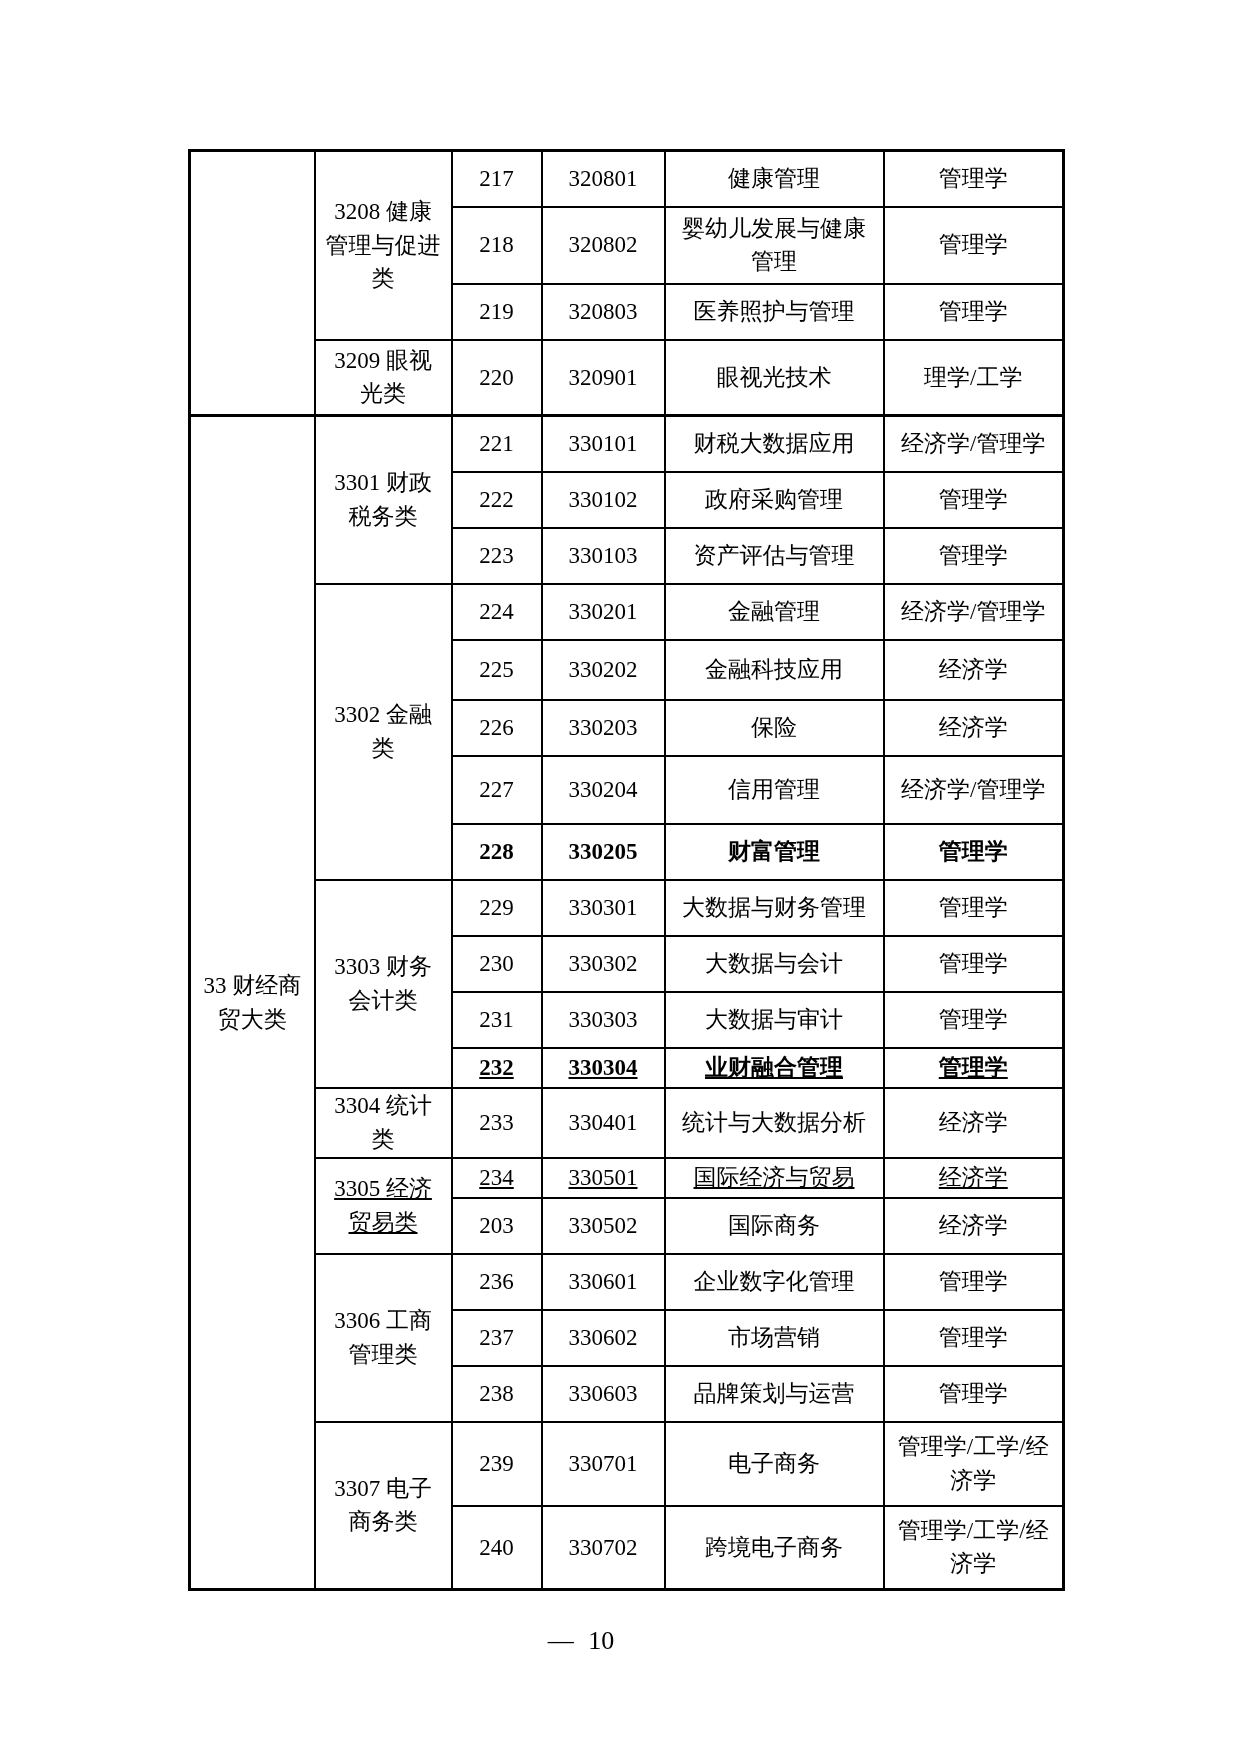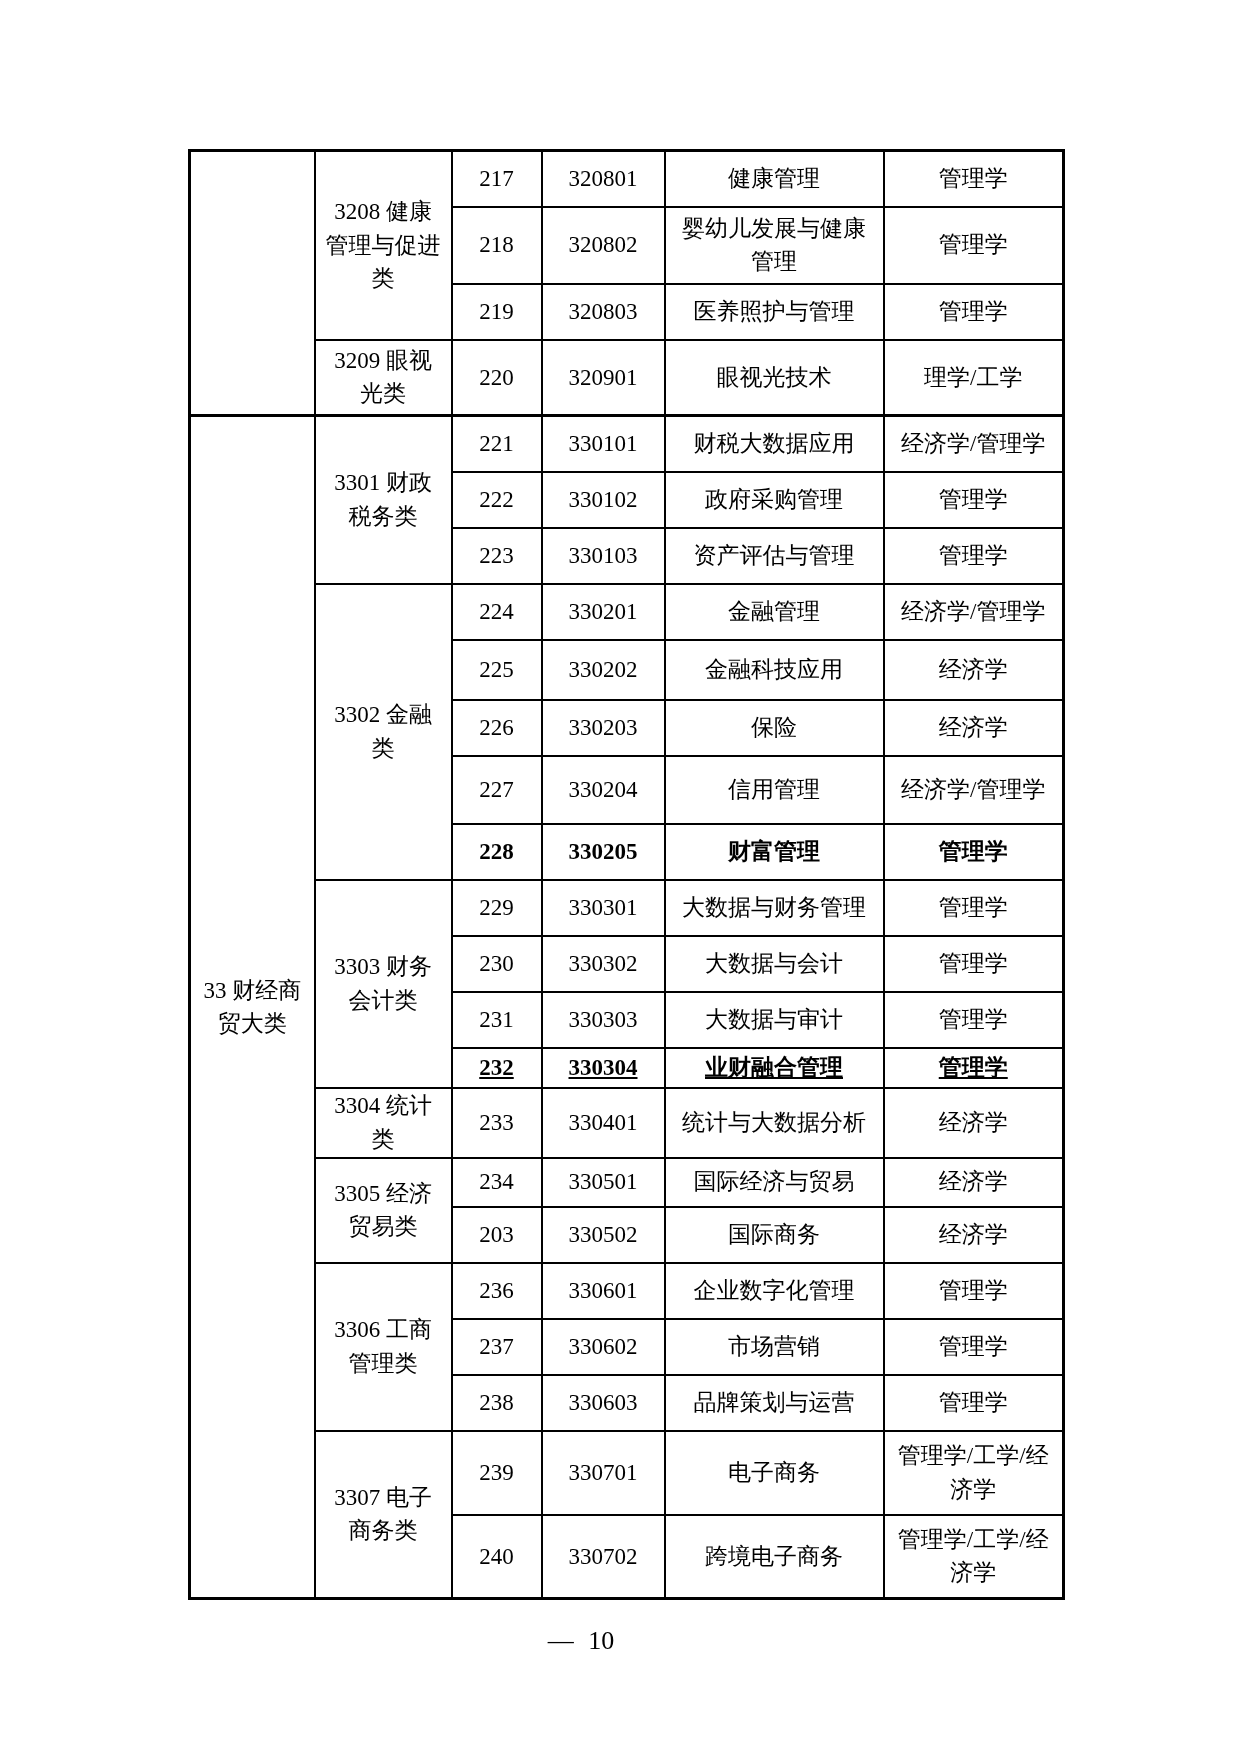--- a/index.html
+++ b/index.html
@@ -168,21 +168,21 @@
         <td>管理学</td>
       </tr>
       <tr style="height: 70px;">
         <td rowspan="1">3304 统计
 类</td>
         <td>233</td>
         <td>330401</td>
         <td>统计与大数据分析</td>
         <td>经济学</td>
       </tr>
-      <tr style="height: 49px;">
+      <tr style="height: 40px; text-decoration: underline;">
         <td rowspan="2">3305 经济
 贸易类</td>
         <td>234</td>
         <td>330501</td>
         <td>国际经济与贸易</td>
         <td>经济学</td>
       </tr>
       <tr style="height: 56px;">
         <td>203</td>
         <td>330502</td>

